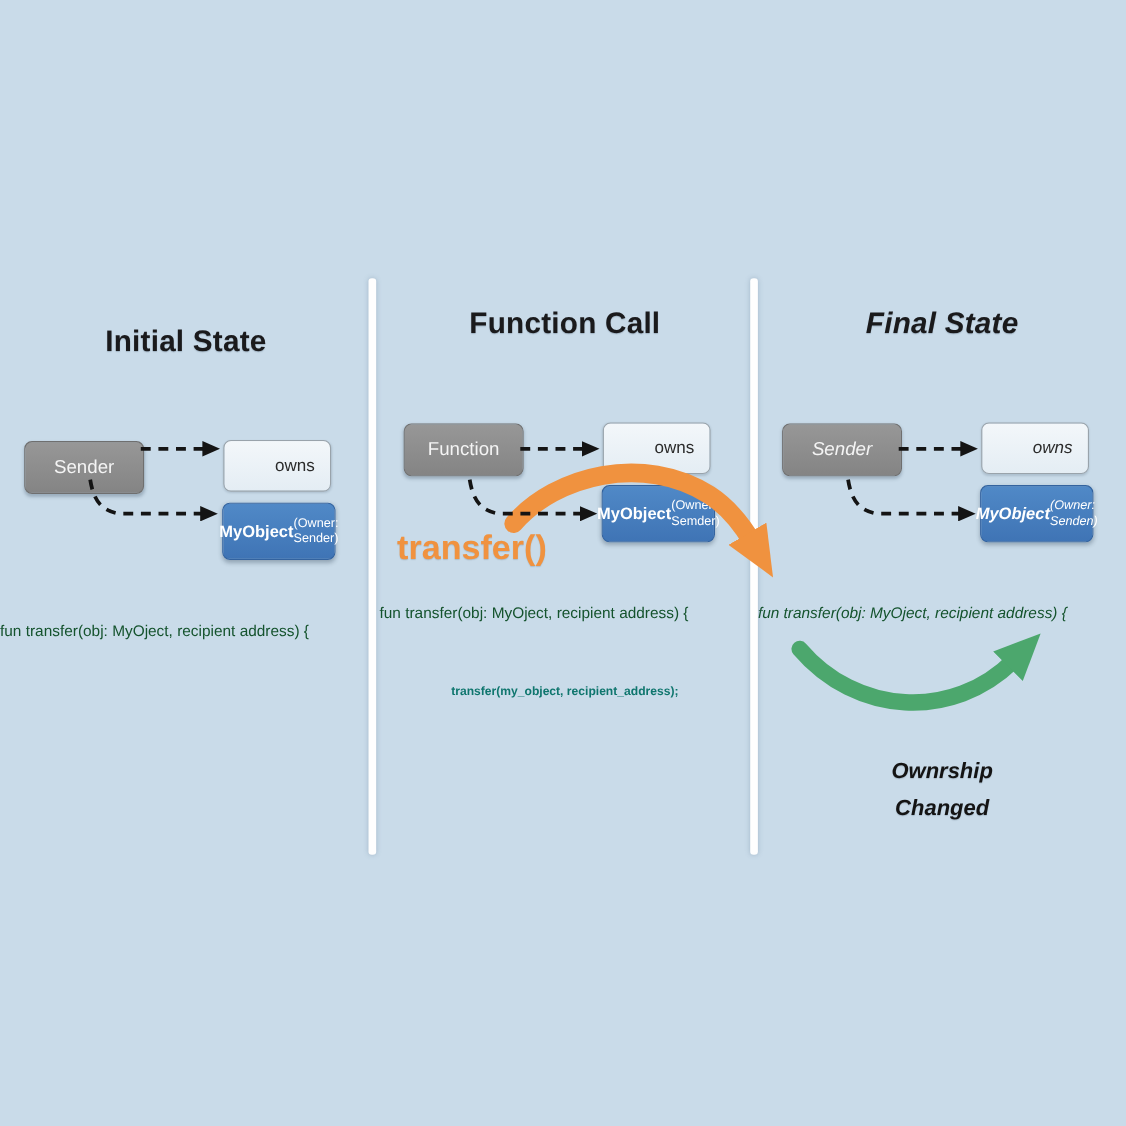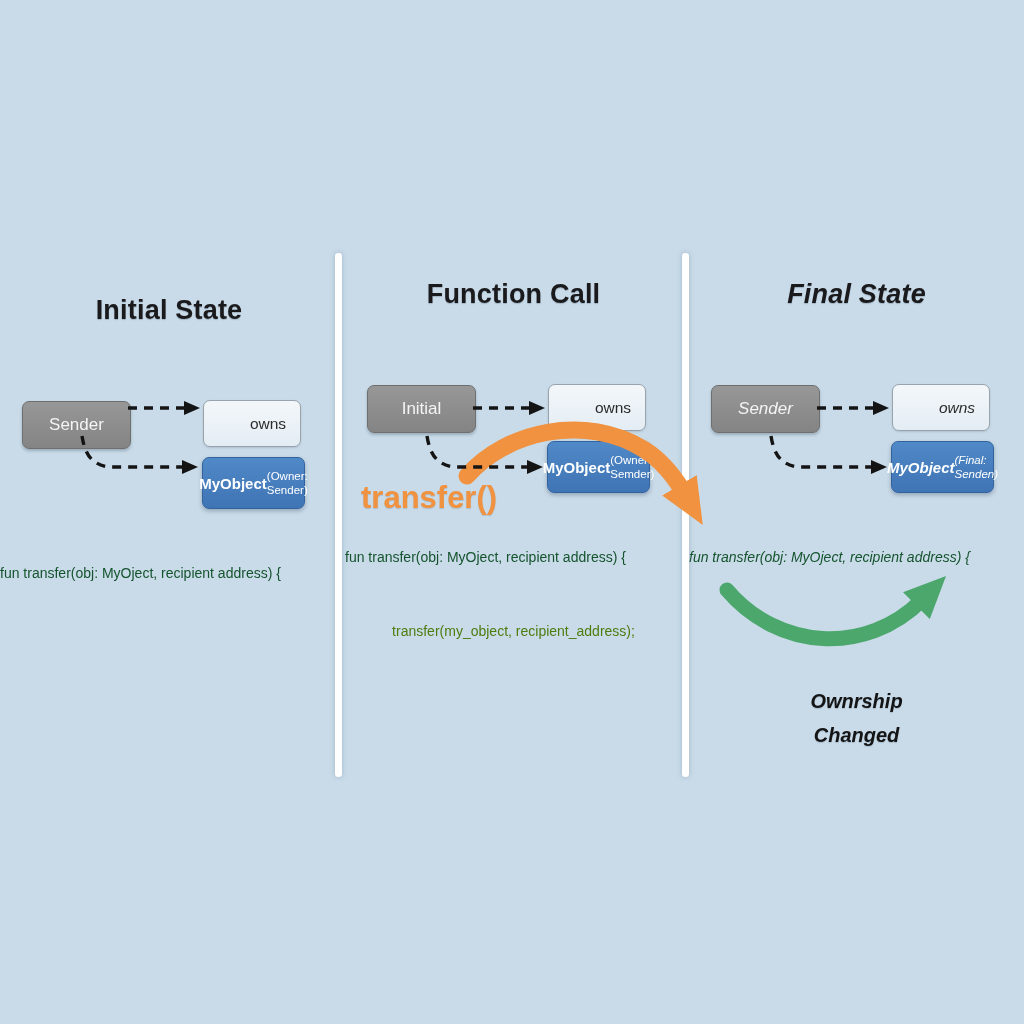--- a/index.html
+++ b/index.html
@@ -49,21 +49,21 @@
     font-size:14px;font-weight:500;color:#14532d;
   }
   .transfer-label{
     position:absolute;left:-2px;top:480px;
     font-size:31px;font-weight:700;color:#f0923f;
     text-shadow:0 1px 1px rgba(40,60,80,.18);
     padding-left:18px;
   }
   .call-line{
     position:absolute;top:623px;left:0;right:0;text-align:center;
-    font-size:14px;font-weight:400;color:#4d7c0f;
+    font-size:11px;font-weight:700;color:#0f766e;
   }
   .status{
     position:absolute;top:684px;left:0;right:0;text-align:center;
     font-size:20px;font-weight:800;color:#141414;line-height:34px;
     text-shadow:0 1px 1px rgba(40,60,80,.2);
   }
   .divider{
     position:absolute;top:253px;width:7px;height:524px;background:#fefefe;
     border-radius:3px;box-shadow:0 0 5px rgba(110,135,160,.45);
   }
@@ -88,21 +88,21 @@
     <div class="box object">
       <div class="obj-title">MyObject</div>
       <div class="obj-sub">(Owner: Sender)</div>
     </div>
     <div class="code">fun transfer(obj: MyOject, recipient address) {</div>
   </section>
 
   <section class="panel p2">
     <h2 class="panel-title">Function Call</h2>
     <div class="box actor">
-      <span>Initial</span>
+      <span>Function</span>
     </div>
     <div class="box owns">
       <span>owns</span>
     </div>
     <div class="box object">
       <div class="obj-title">MyObject</div>
       <div class="obj-sub">(Owner: Semder)</div>
     </div>
     <div class="transfer-label">transfer()</div>
     <div class="code">fun transfer(obj: MyOject, recipient address) {</div>
@@ -112,21 +112,21 @@
   <section class="panel p3">
     <h2 class="panel-title">Final State</h2>
     <div class="box actor">
       <span>Sender</span>
     </div>
     <div class="box owns">
       <span>owns</span>
     </div>
     <div class="box object">
       <div class="obj-title">MyObject</div>
-      <div class="obj-sub">(Final: Senden)</div>
+      <div class="obj-sub">(Owner: Senden)</div>
     </div>
     <div class="code">fun transfer(obj: MyOject, recipient address) {</div>
     <div class="status">
       <div>Ownrship</div>
       <div>Changed</div>
     </div>
   </section>
 
   <div class="divider d1"></div>
   <div class="divider d2"></div>

